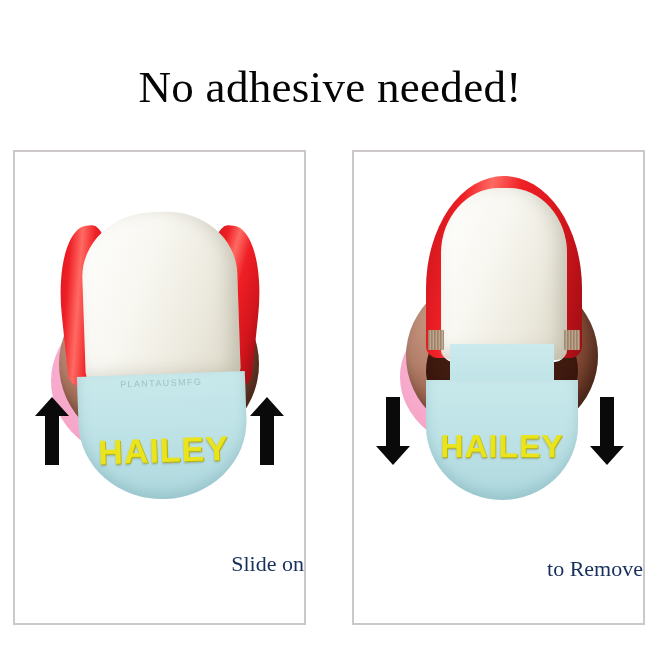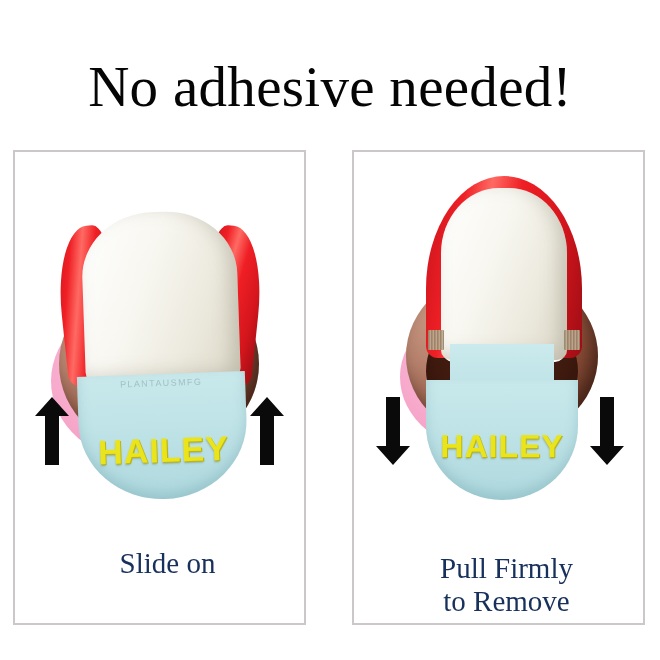--- a/index.html
+++ b/index.html
@@ -16,21 +16,21 @@
   }
 
   
   .headline {
     position: absolute;
     top: 62px;
     left: 0;
     width: 660px;
     text-align: center;
     font-family: "Liberation Serif", serif;
-    font-size: 57px;
+    font-size: 45px;
     line-height: 50px;
     color: #050505;
     letter-spacing: 0.3px;
     white-space: nowrap;
   }
 
   
   .panel {
     position: absolute;
     top: 150px;
@@ -50,26 +50,25 @@
     top: 0;
     width: 100%;
     height: 385px;
     overflow: hidden;
   }
 
   .caption {
     position: absolute;
     left: 0;
     width: 100%;
-    text-align: center;
+    text-align: right;
     font-family: "Liberation Serif", serif;
-    font-size: 29px;
+    font-size: 22px;
     line-height: 33px;
     color: #18305c;
-    margin-left: 8px;
   }
   .caption-left  { top: 395px; }
   .caption-right { top: 400px; }
   .caption .line { display: block; }
 
   
   .piece { position: absolute; }
 
   
   .pink-disc {
@@ -231,16 +230,15 @@
       </svg>
     </div>
     <div class="arrow" style="left:236px; top:245px;">
       <svg width="34" height="68" viewBox="0 0 34 68" aria-hidden="true">
         <polygon points="17,68 0,49 10,49 10,0 24,0 24,49 34,49" fill="#0a0a0a"></polygon>
       </svg>
     </div>
   </div>
 
   <div class="caption caption-right">
-    <span class="line">Pull Firmly</span>
     <span class="line">to Remove</span>
   </div>
 </div>
 
 </body></html>

